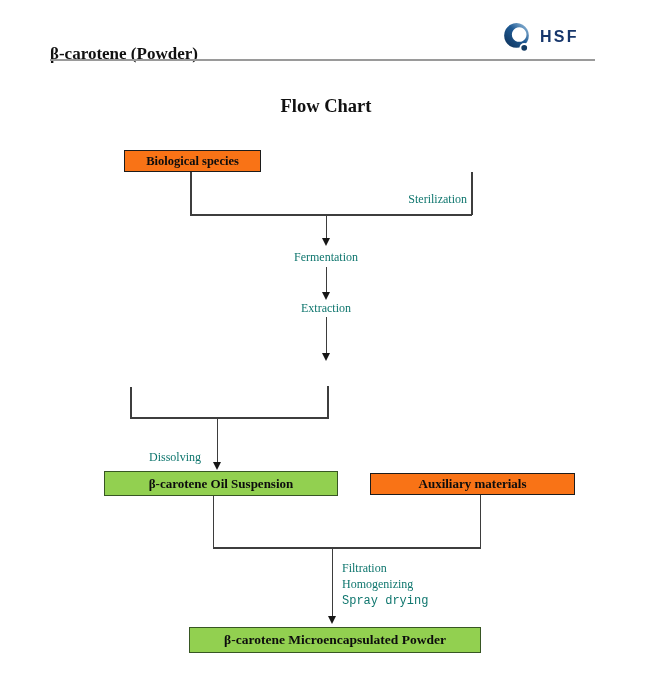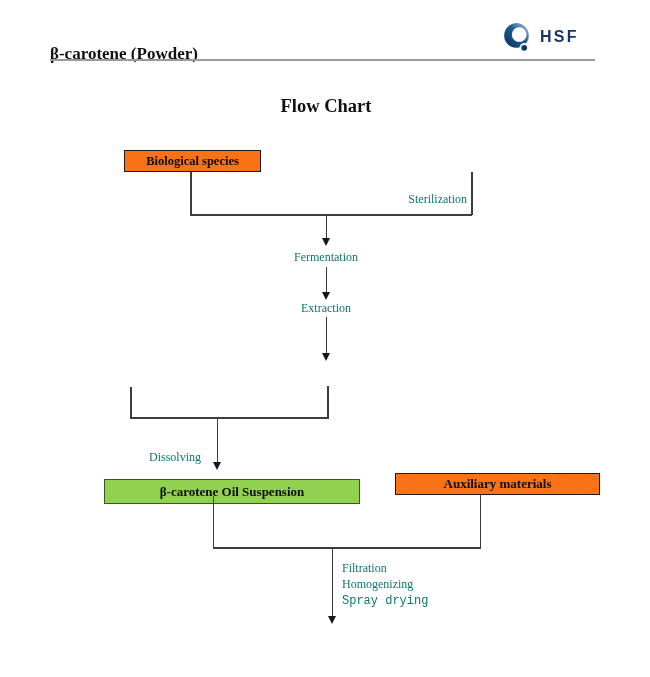--- a/index.html
+++ b/index.html
@@ -69,26 +69,27 @@
   <div class="arrow" style="left:321.5px;top:353px;"></div>
 
 
   <div class="vline" style="left:130px;top:387px;height:31px;"></div>
   <div class="vline" style="left:327px;top:386px;height:32px;"></div>
   <div class="hline" style="left:130px;top:417px;width:198.5px;"></div>
   <div class="vline" style="left:216.5px;top:418px;height:44px;"></div>
   <div class="arrow" style="left:212.5px;top:462px;"></div>
   <div class="plabel ral" style="left:201px;top:418px;margin-top:32px;">Dissolving</div>
 
-  <div class="box green" style="left:104px;top:471px;width:256px;height:25px;font-size:13px;margin-top:8px;">β-carotene Oil Suspension</div>
-  <div class="box" style="left:370px;top:473px;width:205px;height:22px;font-size:13px;margin-left:25px;">Auxiliary materials</div>
+  <div class="box green" style="left:104px;top:471px;width:234px;height:25px;font-size:13px;">β-carotene Oil Suspension</div>
+  <div class="box" style="left:370px;top:473px;width:205px;height:22px;font-size:13px;">Auxiliary materials</div>
 
   <div class="vline" style="left:212.5px;top:496px;height:52px;"></div>
   <div class="vline" style="left:479.5px;top:495px;height:53px;"></div>
   <div class="hline" style="left:213px;top:547px;width:268px;"></div>
   <div class="vline" style="left:331.5px;top:548px;height:68px;"></div>
   <div class="arrow" style="left:327.5px;top:616px;"></div>
   <div class="plabel" style="left:342px;top:561px;">Filtration</div>
   <div class="plabel" style="left:342px;top:577px;">Homogenizing</div>
   <div class="plabel" style="left:342px;top:594px;font-family:Liberation Mono, monospace;">Spray drying</div>
 
+  <div class="box green" style="left:189px;top:627px;width:292px;height:26px;font-size:13.5px;">β-carotene Microencapsulated Powder</div>
 
 </div>
 
 </body></html>

